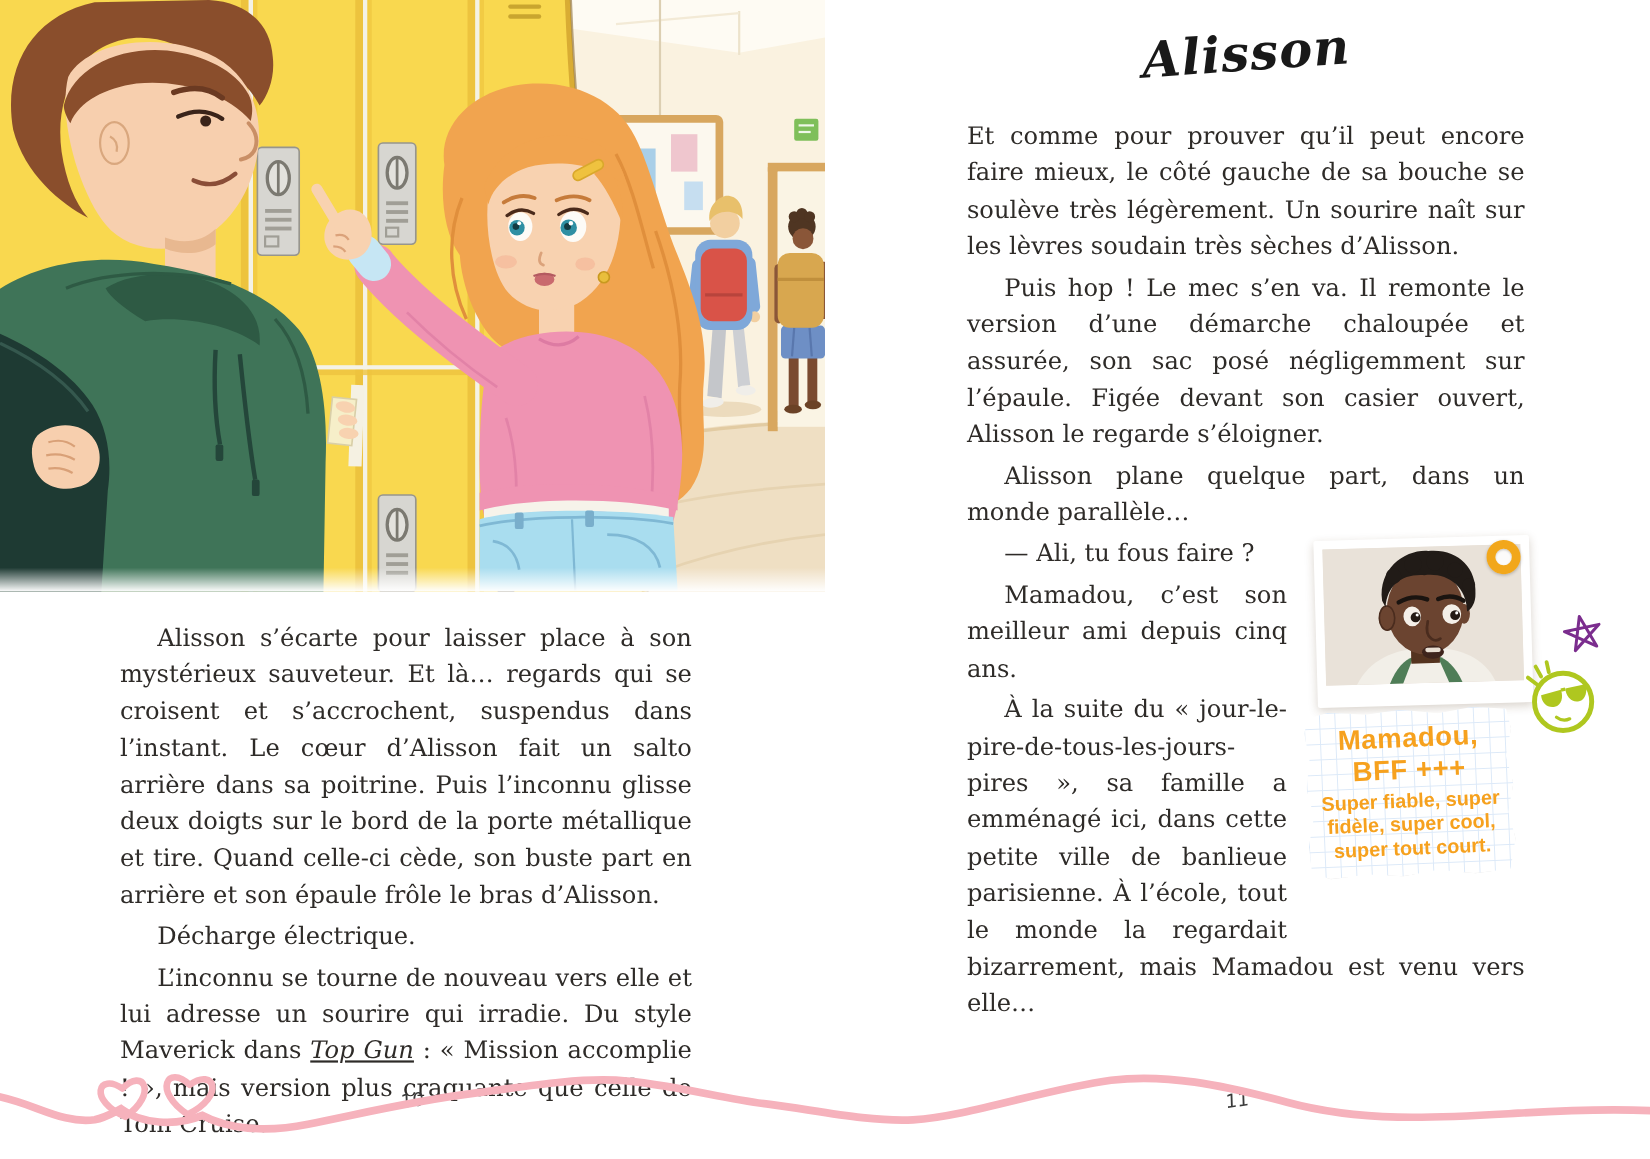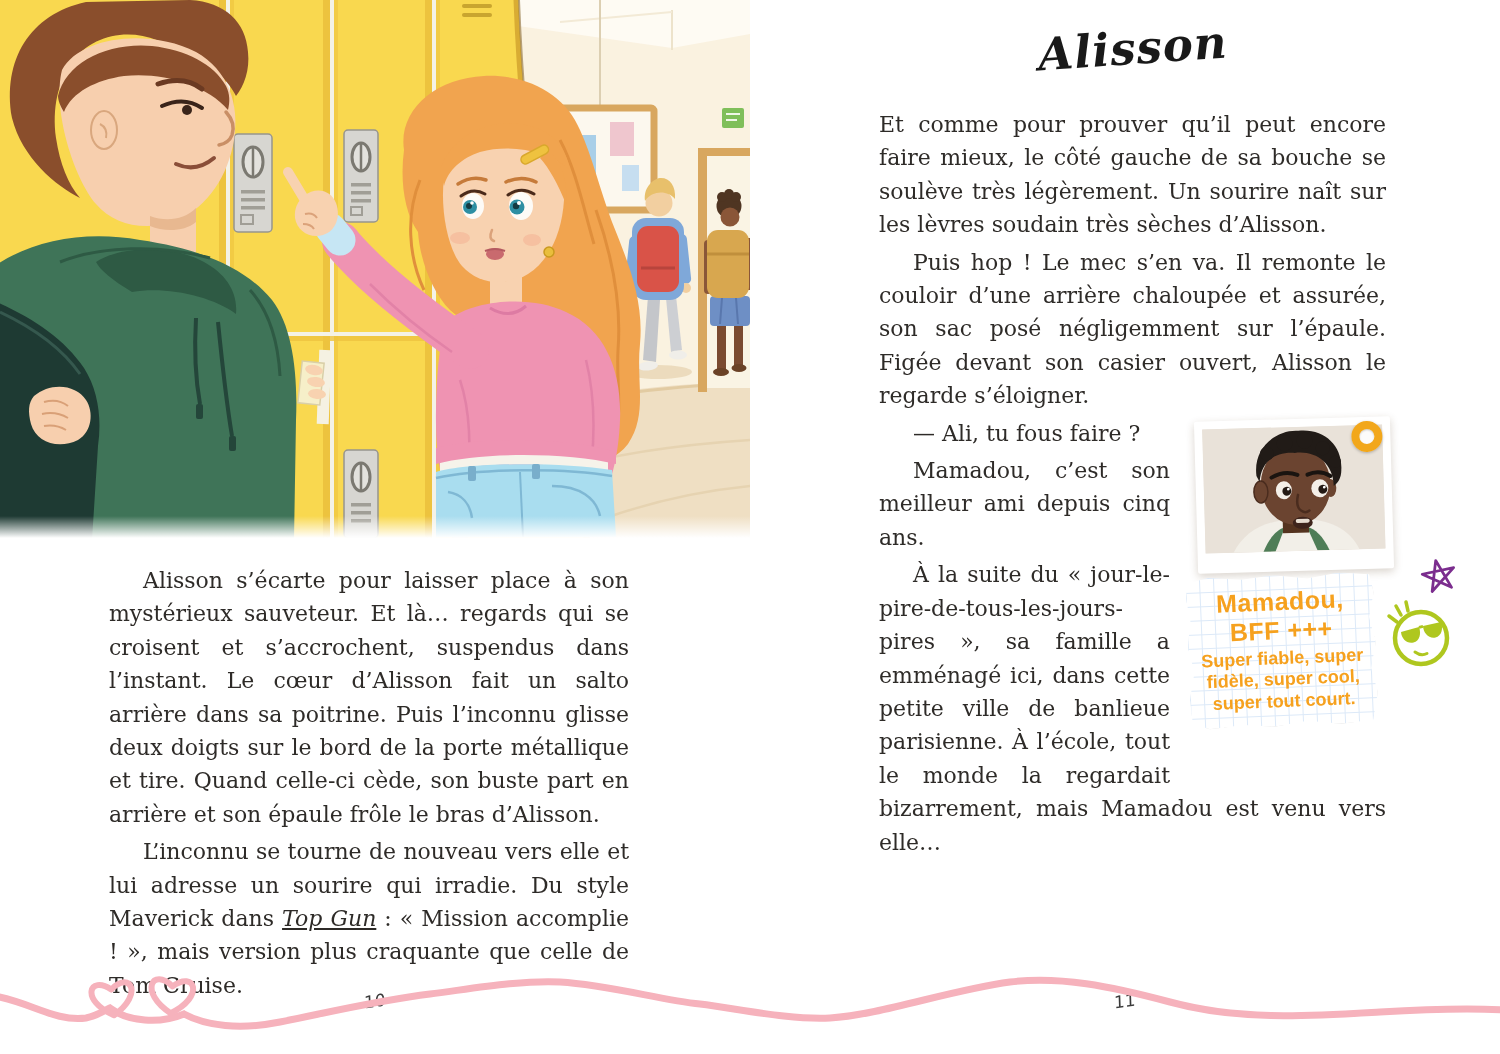--- a/index.html
+++ b/index.html
@@ -281,38 +281,40 @@
       <path d="M0,312 C34,328 62,348 80,374" stroke="#35584E" stroke-width="3" fill="none"></path>
       <path d="M34,396 C50,382 76,384 86,400 C94,412 92,432 78,440 C58,450 36,442 31,424
                C28,412 28,403 34,396 Z" fill="#F7CFAE"></path>
       <path d="M44,402 q14,-4 24,4 M42,414 q14,-3 26,4 M44,426 q12,-2 22,4" stroke="#D9A077" stroke-width="2" fill="none"></path>
 
       <rect x="0" y="516" width="750" height="22" fill="url(#fadeW)"></rect>
     </svg>
 
     <div class="left-text body-text">
         <p class="para indent"><span>Alisson s’écarte pour laisser place à son mystérieux sauveteur. Et là… regards qui se croisent et s’accrochent, suspendus dans l’instant. Le cœur d’Alisson fait un salto arrière dans sa poitrine. Puis l’inconnu glisse deux doigts sur le bord de la porte métallique et tire. Quand celle-ci cède, son buste part en arrière et son épaule frôle le bras d’Alisson.</span></p>
+        <p class="para indent"><span>Décharge électrique.</span></p>
         <p class="para indent"><span>L’inconnu se tourne de nouveau vers elle et lui adresse un sourire qui irradie. Du style Maverick dans </span><span class="it">Top Gun</span><span> : « Mission accomplie ! », mais version plus craquante que celle de Tom Cruise.</span></p>
       </div>
 
     <div class="page-num">
       <span>10</span>
     </div>
   </div>
 
   <div class="page page-right">
 
     <div class="chapter-title">
       <span>Alisson</span>
     </div>
 
     <div class="right-text body-text">
       <div>
           <p class="para"><span>Et comme pour prouver qu’il peut encore faire mieux, le côté gauche de sa bouche se soulève très légèrement. Un sourire naît sur les lèvres soudain très sèches d’Alisson.</span></p>
-          <p class="para indent"><span>Puis hop ! Le mec s’en va. Il remonte le couloir d’une arrière chaloupée et assurée, son sac posé négligemment sur l’épaule. Figée devant son casier ouvert, Alisson le regarde s’éloigner.</span></p>
+          <p class="para indent"><span>Puis hop ! Le mec s’en va. Il remonte le version d’une démarche chaloupée et assurée, son sac posé négligemment sur l’épaule. Figée devant son casier ouvert, Alisson le regarde s’éloigner.</span></p>
+          <p class="para indent"><span>Alisson plane quelque part, dans un monde parallèle…</span></p>
         </div>
       <div class="wrap-block">
         <aside class="photo-float">
           <div class="polaroid">
             <svg viewBox="0 0 180 124">
               <rect x="0" y="0" width="180" height="124" fill="#E9E2D9"></rect>
 
               <path d="M28,124 C40,102 62,92 92,92 C122,92 144,102 154,124 Z" fill="#F2EFE8"></path>
               <path d="M58,124 C64,110 72,102 80,100 L70,124 Z" fill="#4F7D57"></path>
               <path d="M124,124 C118,110 110,102 102,100 L112,124 Z" fill="#4F7D57"></path>

